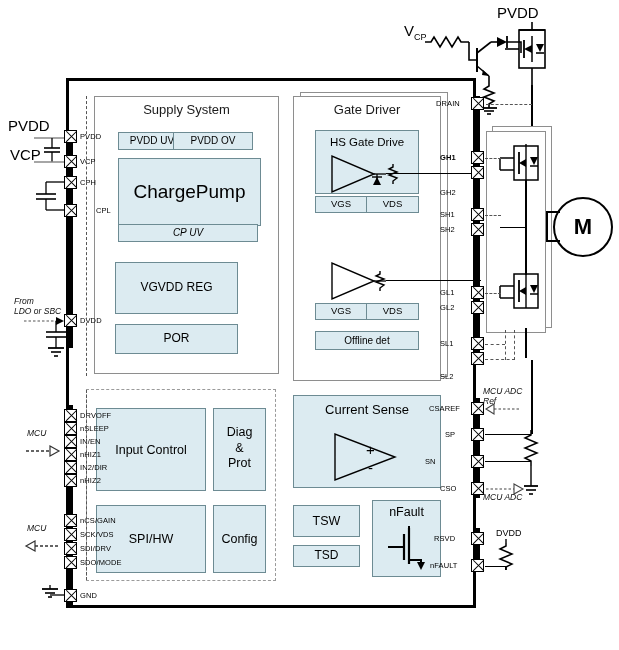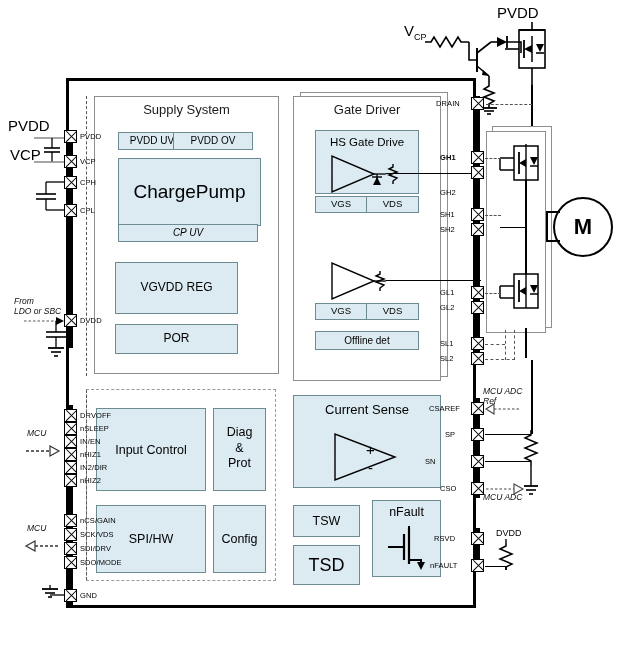--- a/index.html
+++ b/index.html
@@ -185,21 +185,21 @@
   <div class="abs blk dots" style="left:293px;top:395px;width:148px;height:93px;display:block;">
     <div style="font-size:13px;padding-top:7px;">Current Sense</div>
   </div>
   <svg class="abs" style="left:333px;top:424px;" width="76" height="58">
     <polygon points="2,10 2,56 62,33" stroke="#000" stroke-width="1.4" fill="none"></polygon>
   </svg>
   <div class="abs" style="left:366px;top:441px;font-size:15px;">+</div>
   <div class="abs" style="left:368px;top:459px;font-size:15px;">-</div>
 
   <div class="abs blk dots" style="left:293px;top:505px;width:67px;height:32px;font-size:12.5px;">TSW</div>
-  <div class="abs blk dots" style="left:293px;top:545px;width:67px;height:40px;font-size:18px;text-align:right;">TSD</div>
+  <div class="abs blk dots" style="left:293px;top:545px;width:67px;height:22px;font-size:12px;text-align:right;">TSD</div>
 
   <div class="abs blk dots" style="left:372px;top:500px;width:69px;height:77px;display:block;">
     <div style="font-size:12.5px;padding-top:4px;">nFault</div>
   </div>
   <svg class="abs" style="left:384px;top:522px;" width="52" height="50">
     <line x1="4" y1="25" x2="20" y2="25" stroke="#000" stroke-width="2"></line>
     <line x1="20" y1="12" x2="20" y2="38" stroke="#000" stroke-width="2.2"></line>
     <line x1="25" y1="6" x2="25" y2="42" stroke="#000" stroke-width="2.2"></line>
     <line x1="25" y1="6" x2="25" y2="6" stroke="#000" stroke-width="2"></line>
     <path d="M25,10 L25,4" stroke="#000" stroke-width="2"></path>
@@ -269,21 +269,21 @@
   <div class="abs pin" style="left:64px;top:130px;"></div>
   <div class="abs pinlbl" style="left:80px;top:132px;">PVDD</div>
 
   <div class="abs pin" style="left:64px;top:155px;"></div>
   <div class="abs pinlbl" style="left:80px;top:157px;">VCP</div>
 
   <div class="abs pin" style="left:64px;top:176px;"></div>
   <div class="abs pinlbl" style="left:80px;top:178px;">CPH</div>
 
   <div class="abs pin" style="left:64px;top:204px;"></div>
-  <div class="abs pinlbl" style="left:80px;top:206px;">CPL</div>
+  <div class="abs pinlbl" style="left:96px;top:206px;">CPL</div>
 
   <div class="abs pin" style="left:64px;top:314px;"></div>
   <div class="abs pinlbl" style="left:80px;top:316px;">DVDD</div>
 
   <div class="abs pin" style="left:64px;top:409px;"></div>
   <div class="abs pinlbl" style="left:80px;top:411px;">DRVOFF</div>
 
   <div class="abs pin" style="left:64px;top:422px;"></div>
   <div class="abs pinlbl" style="left:80px;top:424px;">nSLEEP</div>
 
@@ -336,21 +336,21 @@
   <div class="abs pin" style="left:471px;top:286px;"></div>
   <div class="abs pinlbl r" style="left:440px;top:288px;width:28px;">GL1</div>
 
   <div class="abs pin" style="left:471px;top:301px;"></div>
   <div class="abs pinlbl r" style="left:440px;top:303px;width:32px;">GL2</div>
 
   <div class="abs pin" style="left:471px;top:337px;"></div>
   <div class="abs pinlbl r" style="left:440px;top:339px;width:28px;">SL1</div>
 
   <div class="abs pin" style="left:471px;top:352px;"></div>
-  <div class="abs pinlbl r" style="left:440px;top:354px;width:28px;">SL2</div>
+  <div class="abs pinlbl r" style="left:440px;top:372px;width:28px;">SL2</div>
 
   <div class="abs pin" style="left:471px;top:402px;"></div>
   <div class="abs pinlbl r" style="left:429px;top:404px;width:40px;">CSAREF</div>
 
   <div class="abs pin" style="left:471px;top:428px;"></div>
   <div class="abs pinlbl r" style="left:445px;top:430px;width:23px;">SP</div>
 
   <div class="abs pin" style="left:471px;top:455px;"></div>
   <div class="abs pinlbl r" style="left:425px;top:457px;width:23px;">SN</div>
 

